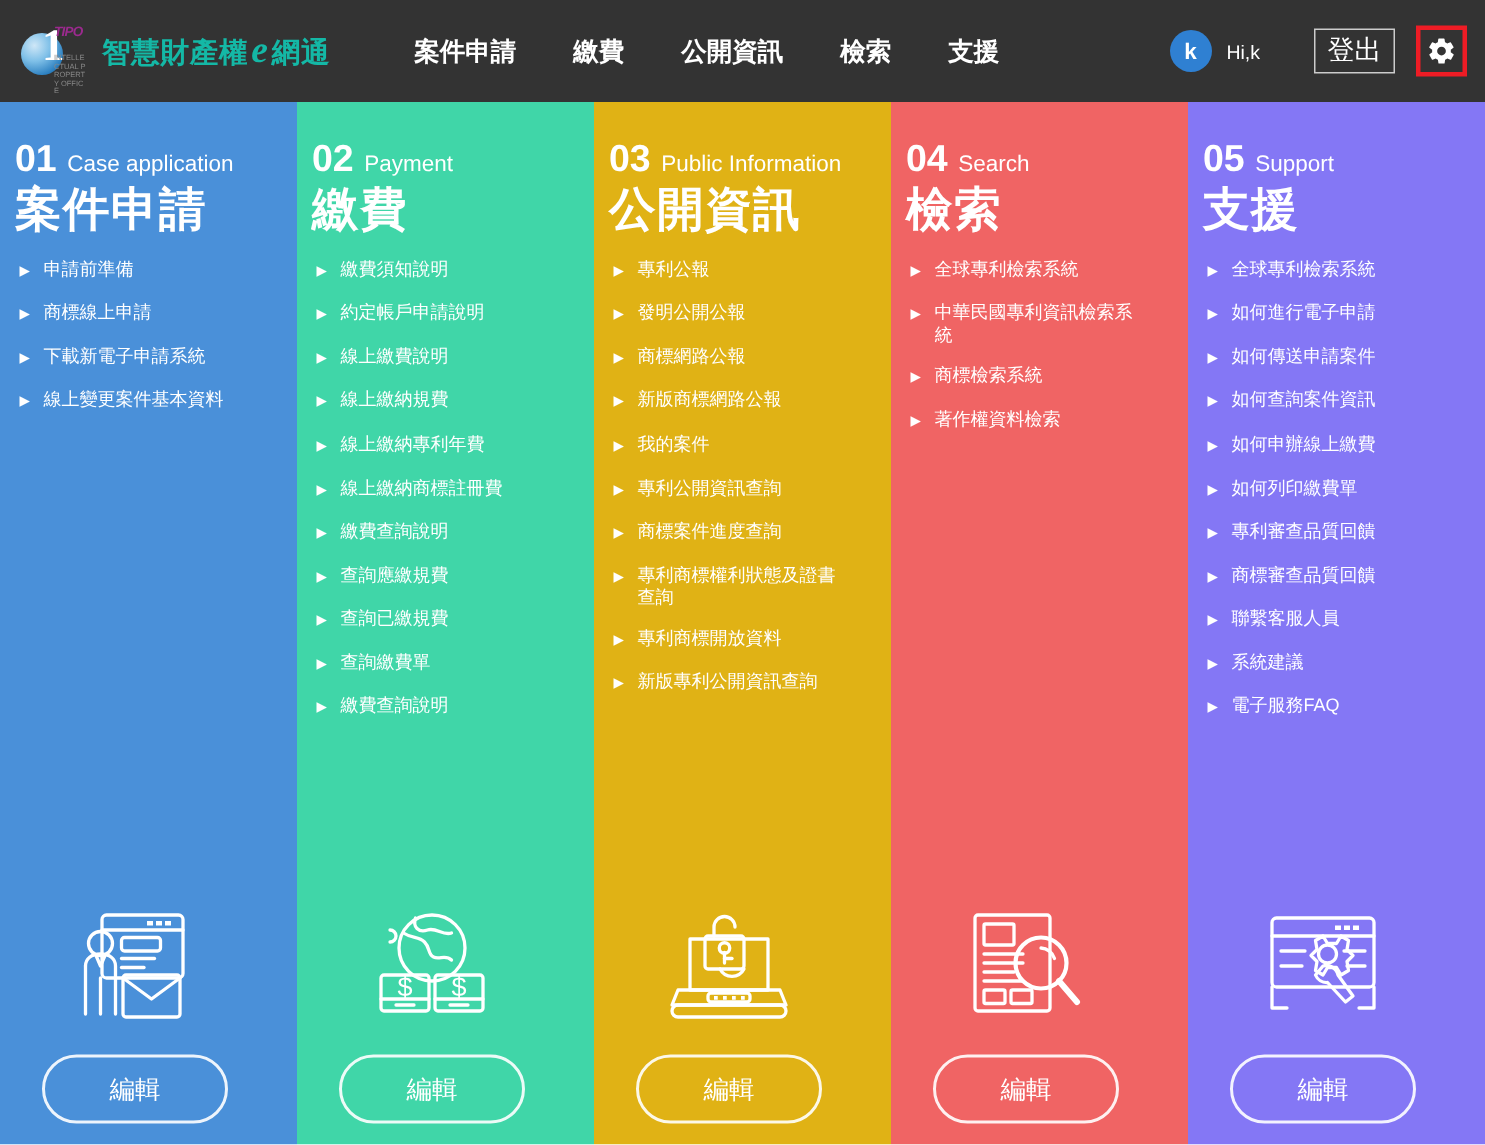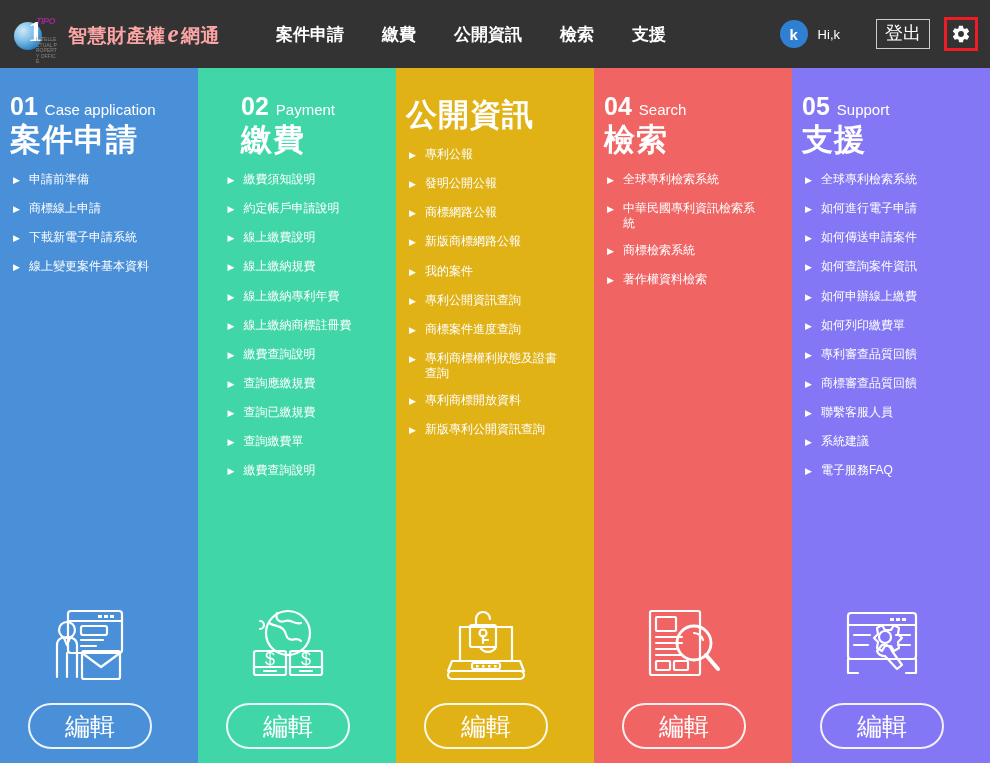--- a/index.html
+++ b/index.html
@@ -37,21 +37,21 @@
     position: absolute; left: 22px; top: 2px;
     font-size: 9px; font-weight: bold; color: #9b2a8e;
     letter-spacing: -0.5px; font-style: italic;
   }
   .logo-sub {
     position: absolute; left: 22px; top: 23px;
     font-size: 5px; color: #888; line-height: 1.1;
     width: 22px; word-break: break-all;
   }
   .brand-text {
-    color: #fca5a5; font-size: 19px; font-weight: bold;
+    color: #14b8a6; font-size: 19px; font-weight: bold;
     letter-spacing: 0.5px; white-space: nowrap;
   }
   .brand-e {
     font-family: "Liberation Serif", serif;
     font-style: italic; font-size: 25px; font-weight: bold;
     padding: 0 2px;
   }
 
   .nav {
     display: flex; align-items: center;
@@ -125,21 +125,21 @@
     margin-top: auto;
     display: flex; flex-direction: column; align-items: center;
     padding-bottom: 14px;
   }
   .col-icon { margin-bottom: 14px; }
   .edit-btn {
     width: 124px; height: 46px;
     border: 2px solid rgba(255,255,255,0.9);
     border-radius: 24px;
     background: transparent;
-    color: #ffffff; font-size: 25px;
+    color: #ffffff; font-size: 17px;
     cursor: pointer;
     display: flex; align-items: center; justify-content: center;
     font-family: "Liberation Sans", sans-serif;
   }
 </style>
 </head>
 <body>
 
 <div class="header">
 
@@ -222,21 +222,21 @@
           <line x1="19" y1="46" x2="19" y2="70"></line>
           <path d="M16 31l3 7 3-7"></path>
           <rect x="34" y="44" width="38" height="28" rx="2"></rect>
           <path d="M34 46l19 14 19-14"></path>
         </svg>
       </div>
       <button class="edit-btn">編輯</button>
     </div>
   </section>
 
-  <section class="col" style="background: rgb(64, 214, 168); align-items: center;">
+  <section class="col" style="background: rgb(64, 214, 168);">
     <div class="col-head">
       <div class="col-num-line">
         <span class="col-num">02</span>
         <span class="col-en">Payment</span>
       </div>
       <div class="col-zh">繳費</div>
     </div>
     <ul class="links">
       <li class="link-item">
           <span class="link-arrow">▶</span>
@@ -299,20 +299,24 @@
           <text x="24" y="58" font-size="18" font-family="Liberation Sans, sans-serif" fill="#ffffff" stroke="none" text-anchor="middle">$</text>
           <text x="60" y="58" font-size="18" font-family="Liberation Sans, sans-serif" fill="#ffffff" stroke="none" text-anchor="middle">$</text>
         </svg>
       </div>
       <button class="edit-btn">編輯</button>
     </div>
   </section>
 
   <section class="col" style="background: rgb(224, 178, 21);">
     <div class="col-head">
+      <div class="col-num-line">
+        <span class="col-num">03</span>
+        <span class="col-en">Public Information</span>
+      </div>
       <div class="col-zh">公開資訊</div>
     </div>
     <ul class="links">
       <li class="link-item">
           <span class="link-arrow">▶</span>
           <span class="link-text">專利公報</span>
         </li>
       <li class="link-item">
           <span class="link-arrow">▶</span>
           <span class="link-text">發明公開公報</span>

